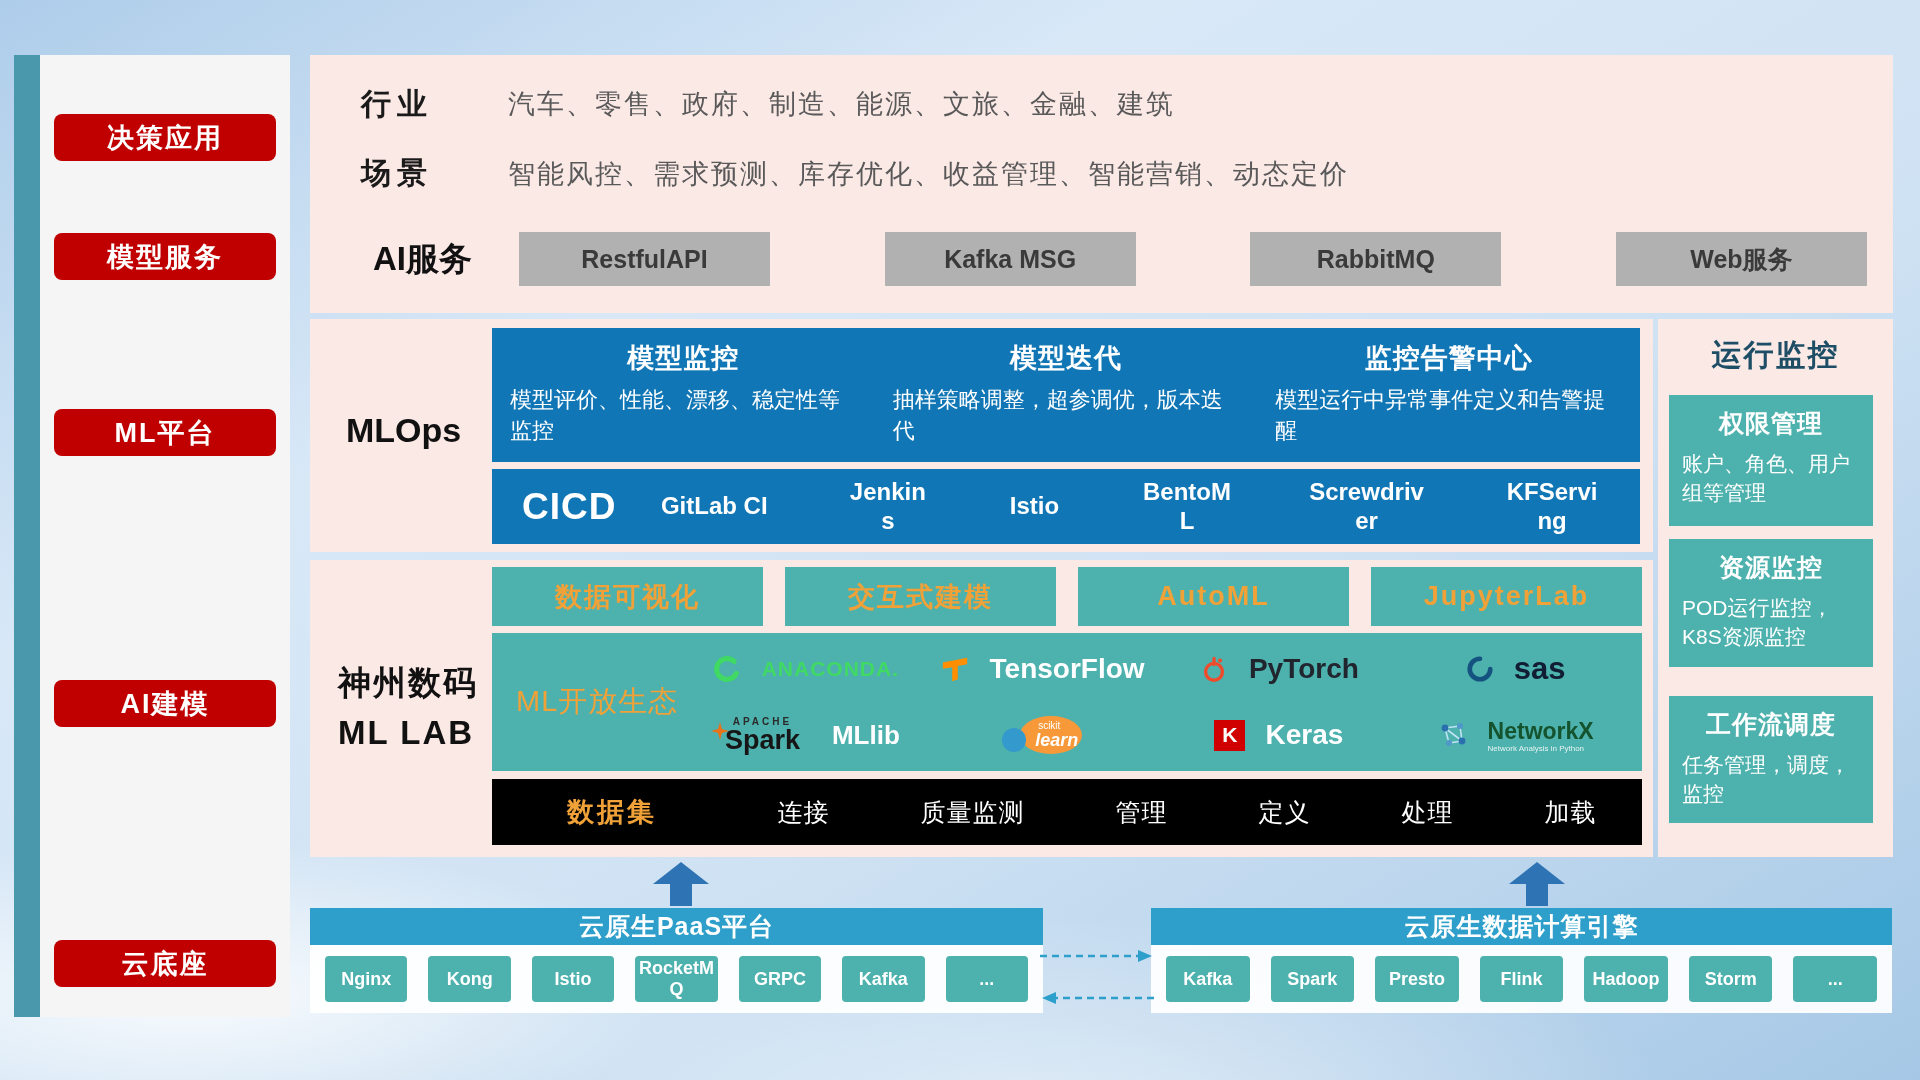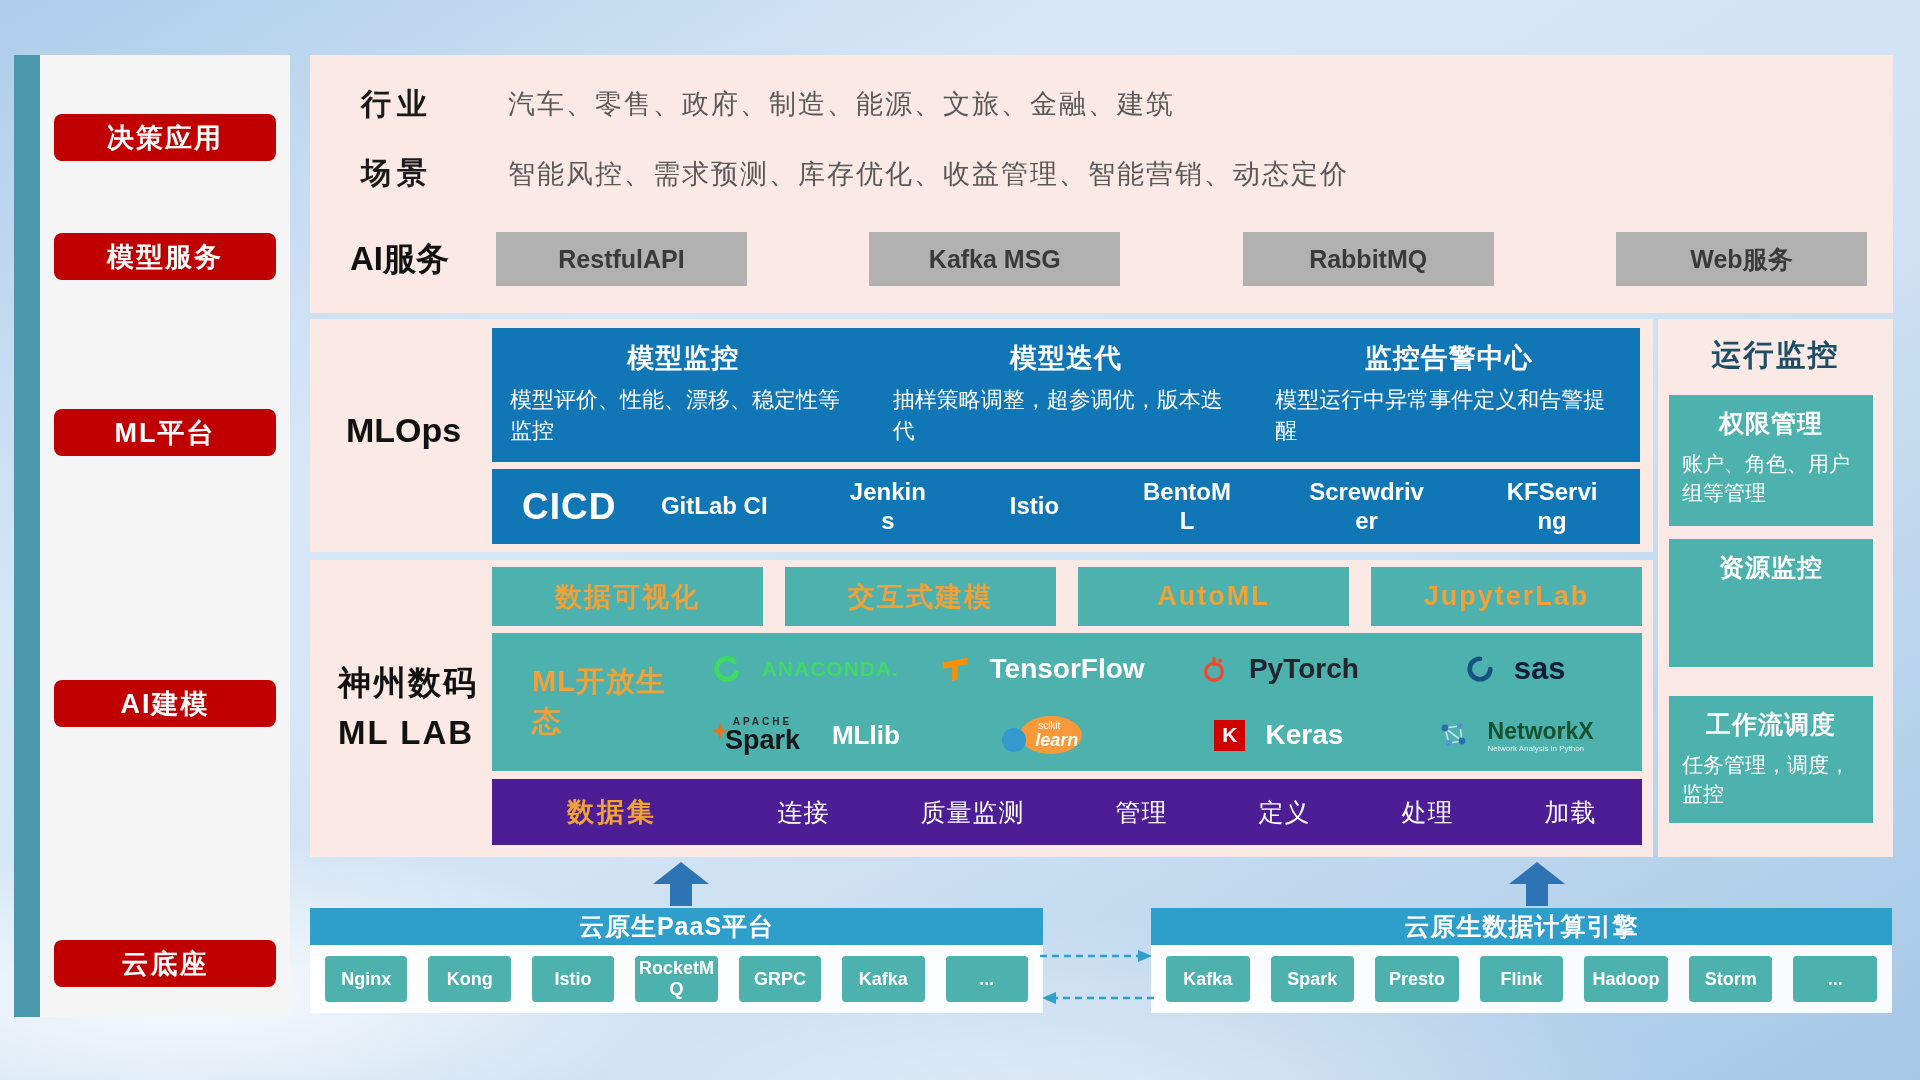--- a/index.html
+++ b/index.html
@@ -13,21 +13,21 @@
   .sidebar{position:absolute;left:40px;top:55px;width:250px;height:962px;background:#f5f5f6;}
   .side-btn{position:absolute;left:14px;width:222px;height:47px;background:#c00000;color:#fff;
     font-size:27px;font-weight:bold;display:flex;align-items:center;justify-content:center;
     border-radius:8px;letter-spacing:2px;cursor:pointer;}
   .sb1{top:59px}.sb2{top:178px}.sb3{top:354px}.sb4{top:625px}.sb5{top:885px}
   .panel{position:absolute;background:#fbe9e6;}
   .panel-apps{left:310px;top:55px;width:1583px;height:168px;display:flex;flex-direction:column;justify-content:space-evenly;padding-left:51px;}
   .apps-row{display:flex;align-items:center;}
   .row-label{width:147px;font-size:30px;font-weight:bold;color:#1a1a1a;letter-spacing:6px;}
   .row-text{font-size:27px;color:#595959;letter-spacing:2px;}
-  .panel-services{left:310px;top:205px;width:1583px;height:108px;display:flex;align-items:center;}
+  .panel-services{left:310px;top:205px;width:1583px;height:108px;display:flex;align-items:center;padding-left:23px;}
   .services-label{margin-left:40px;width:146px;font-size:33px;font-weight:bold;color:#111;}
   .service-buttons{flex:1;display:flex;justify-content:space-between;padding-right:26px;}
   .service-btn{width:251px;height:54px;background:#b1b1b1;color:#3a3a3a;font-weight:bold;font-size:25px;display:flex;align-items:center;justify-content:center;cursor:pointer;}
   .panel-mlops{left:310px;top:319px;width:1343px;height:233px;}
   .mlops-label{position:absolute;left:36px;top:92px;font-size:34px;font-weight:bold;color:#111;}
   .mlops-cards{position:absolute;left:182px;top:9px;width:1148px;height:134px;display:flex;}
   .blue-card{flex:1;background:#1176b5;color:#fff;padding:12px 18px;}
   .blue-card .card-title{text-align:center;font-size:27px;font-weight:bold;margin-bottom:9px;letter-spacing:1px;}
   .blue-card .card-desc{font-size:22px;line-height:1.4;}
   .cicd-bar{position:absolute;left:182px;top:150px;width:1148px;height:75px;background:#1176b5;display:flex;align-items:center;color:#fff;overflow:hidden;}
@@ -39,21 +39,21 @@
   .monitor-title{text-align:center;margin-top:16px;font-size:30px;font-weight:bold;color:#1d4e66;letter-spacing:2px;}
   .teal-card{position:absolute;left:11px;width:204px;background:#4db1ad;color:#fff;padding:12px 13px;}
   .tc1{top:76px;height:131px}.tc2{top:220px;height:128px}.tc3{top:377px;height:127px}
   .teal-card .card-title{text-align:center;font-size:25px;font-weight:bold;margin-bottom:9px;letter-spacing:1px;}
   .teal-card .card-desc{font-size:21px;line-height:1.4;}
   .panel-mllab{left:310px;top:560px;width:1343px;height:297px;}
   .mllab-label{position:absolute;left:28px;top:98px;font-size:33px;font-weight:bold;color:#111;line-height:1.5;letter-spacing:2px;}
   .tools-row{position:absolute;left:182px;top:7px;width:1150px;height:59px;display:flex;gap:22px;}
   .tool-btn{flex:1;background:#4db1ad;color:#f0a138;font-size:27px;font-weight:bold;display:flex;align-items:center;justify-content:center;letter-spacing:2px;cursor:pointer;}
   .eco-box{position:absolute;left:182px;top:73px;width:1150px;height:138px;background:#4db1ad;display:flex;}
-  .eco-label{width:195px;display:flex;align-items:center;padding-left:40px;color:#f0a138;font-size:29px;font-weight:bold;letter-spacing:1px;}
+  .eco-label{width:195px;display:flex;align-items:center;padding-left:24px;color:#f0a138;font-size:29px;font-weight:normal;letter-spacing:1px;}
   .eco-logos{flex:1;display:flex;flex-direction:column;justify-content:space-evenly;padding-right:8px;}
   .eco-row{display:flex;align-items:center;height:62px;}
   .eco-cell{flex:1;display:flex;align-items:center;justify-content:center;gap:20px;}
   .logo-white{color:#fff;font-size:28px;font-weight:bold;}
   .anaconda-text{color:#3fd964;font-size:21px;font-weight:bold;letter-spacing:1px;}
   .pytorch-text{color:#20252e;font-size:28px;font-weight:bold;}
   .sas-text{color:#101d33;font-size:31px;font-weight:bold;}
   .spark-group{display:flex;align-items:flex-end;}
   .spark-star{margin-right:-4px;margin-bottom:14px;}
   .spark-stack{display:flex;flex-direction:column;align-items:center;line-height:1;}
@@ -62,21 +62,21 @@
   .mllib-text{color:#fff;font-size:26px;font-weight:bold;margin-left:12px;}
   .scikit-blob{position:relative;width:88px;height:46px;}
   .blob-orange{position:absolute;left:22px;top:4px;width:62px;height:38px;background:#f89939;border-radius:50%;}
   .blob-blue{position:absolute;left:4px;top:16px;width:24px;height:24px;background:#3499cd;border-radius:50%;}
   .scikit-small{position:absolute;left:40px;top:8px;font-size:10px;color:#fff;}
   .scikit-text{position:absolute;left:37px;top:18px;font-size:18px;font-style:italic;font-weight:bold;color:#fff;}
   .keras-box{width:31px;height:31px;background:#d00000;color:#fff;font-weight:bold;font-size:21px;display:flex;align-items:center;justify-content:center;}
   .networkx-wrap{display:flex;flex-direction:column;line-height:1.15;}
   .networkx-text{color:#14532d;font-size:23px;font-weight:bold;}
   .networkx-sub{color:rgba(255,255,255,.85);font-size:8px;}
-  .dataset-bar{position:absolute;left:182px;top:219px;width:1150px;height:66px;background:#4c1d95;display:flex;align-items:center;}
+  .dataset-bar{position:absolute;left:182px;top:219px;width:1150px;height:66px;background:#000000;display:flex;align-items:center;}
   .dataset-label{width:240px;text-align:center;color:#f0a138;font-size:27px;font-weight:bold;letter-spacing:3px;}
   .dataset-items{flex:1;display:flex;justify-content:space-around;color:#fff;font-size:25px;letter-spacing:1px;}
   .up-arrow{position:absolute;width:56px;height:44px;}
   .up-arrow .head{width:0;height:0;border-left:28px solid transparent;border-right:28px solid transparent;border-bottom:22px solid #2e74b5;}
   .up-arrow .stem{width:22px;height:22px;background:#2e74b5;margin:0 auto;}
   .ua1{left:653px;top:862px;}
   .ua2{left:1509px;top:862px;}
   .bottom-bar{position:absolute;}
   .paas-bar{left:310px;top:908px;width:733px;}
   .engine-bar{left:1151px;top:908px;width:741px;}
@@ -151,20 +151,21 @@
   </section>
 
   <section class="panel panel-monitor">
     <div class="monitor-title">运行监控</div>
     <div class="teal-card tc1">
       <div class="card-title">权限管理</div>
       <div class="card-desc">账户、角色、用户组等管理</div>
     </div>
     <div class="teal-card tc2">
       <div class="card-title">资源监控</div>
+      <div class="card-desc">POD运行监控，K8S资源监控</div>
     </div>
     <div class="teal-card tc3">
       <div class="card-title">工作流调度</div>
       <div class="card-desc">任务管理，调度，监控</div>
     </div>
   </section>
 
   <section class="panel panel-mllab">
     <div class="mllab-label">
       <div>神州数码</div>

